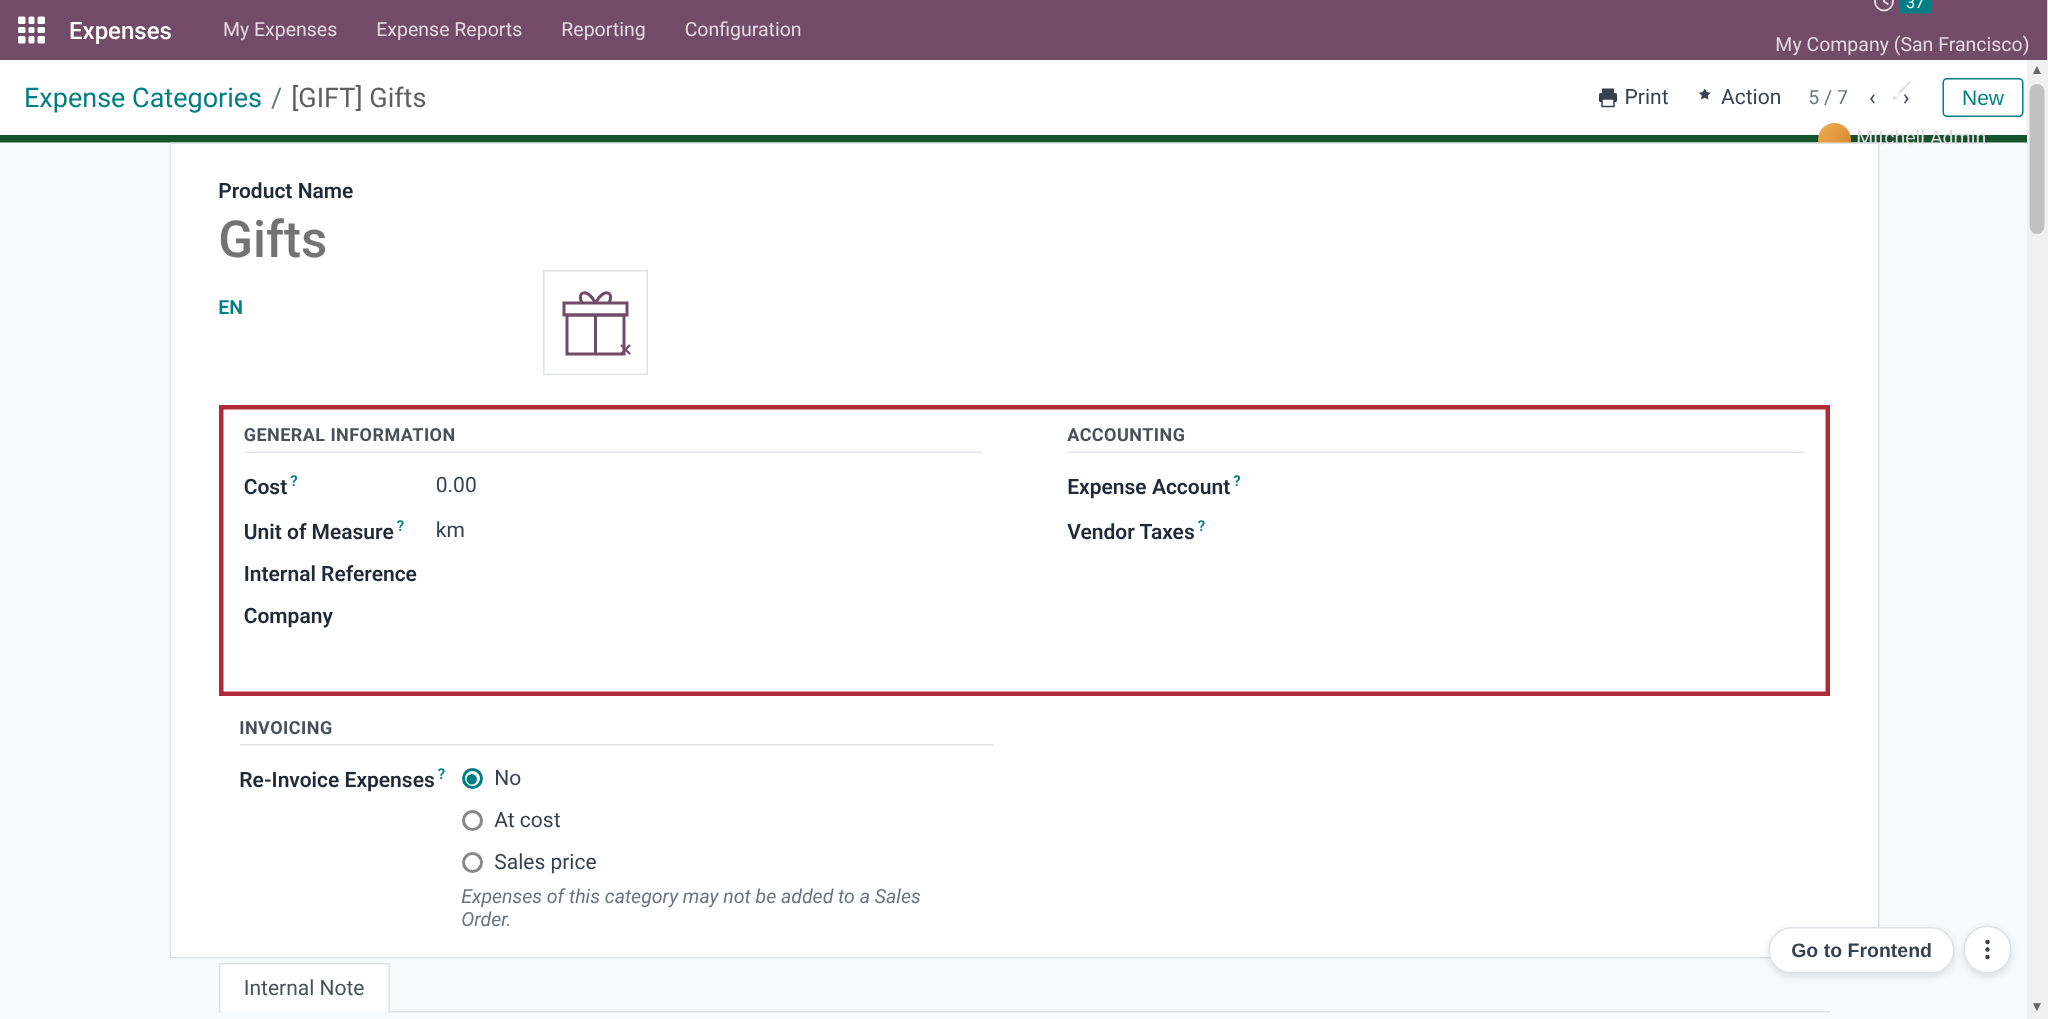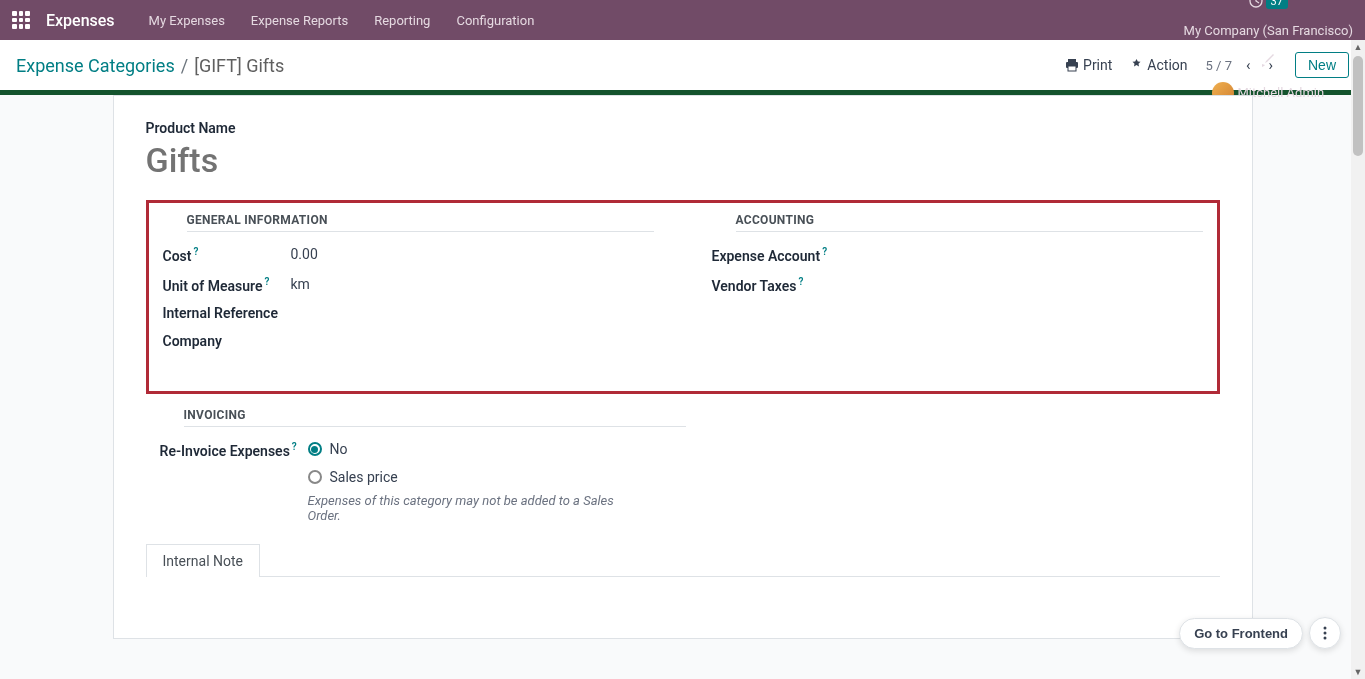--- a/index.html
+++ b/index.html
@@ -34,21 +34,21 @@
     .title-block { }
     .field-label-small { font-weight: 600; font-size: 14px; color: #1f2937; margin-bottom: 4px; }
     .product-name { font-size: 34px; color: #737373; font-weight: 500; }
     .title-right { display: flex; align-items: flex-start; gap: 200px; }
     .lang-indicator { color: #017e84; font-weight: 600; font-size: 13px; margin-top: 18px; }
     .product-image { width: 70px; height: 70px; border: 1px solid #dee2e6; padding: 6px; display: flex; align-items: center; justify-content: center; }
     
     .highlight-box { border: 3px solid #b02a37; padding: 10px 0 30px; margin-bottom: 14px; }
     .two-col { display: flex; gap: 30px; }
     .col { flex: 1; padding: 0 14px; }
-    .section-header { font-weight: 700; font-size: 12px; letter-spacing: 0.3px; color: #495057; text-transform: uppercase; border-bottom: 1px solid #dee2e6; padding-bottom: 4px; margin-bottom: 14px; margin-left: 24px; }
+    .section-header { font-weight: 700; font-size: 12px; letter-spacing: 0.3px; color: #495057; text-transform: uppercase; border-bottom: 1px solid #dee2e6; padding-bottom: 4px; margin-bottom: 14px; }
     .field-row { display: flex; align-items: flex-start; margin-bottom: 12px; }
     .field-label { width: 128px; font-weight: 600; font-size: 14px; color: #1f2937; flex-shrink: 0; }
     .field-value { font-size: 14px; color: #374151; }
     .help-q { color: #017e84; font-size: 10px; vertical-align: super; margin-left: 2px; cursor: help; }
     .field-help { font-style: italic; color: #6b7280; font-size: 13px; margin-top: 8px; max-width: 320px; }
     
     .radio-group { display: flex; flex-direction: column; gap: 12px; }
     .radio-item { display: flex; align-items: center; gap: 8px; cursor: pointer; }
     .radio-circle { width: 14px; height: 14px; border: 2px solid #888; border-radius: 50%; display: inline-flex; align-items: center; justify-content: center; }
     .radio-circle.checked { border-color: #017e84; }
@@ -150,20 +150,32 @@
   </div>
 </div>
 
 <div class="content">
   <div class="form-sheet">
 
     <div class="title-row">
       <div class="title-block">
         <div class="field-label-small">Product Name</div>
         <div class="product-name">Gifts</div>
+      </div>
+      <div class="title-right">
+        <div class="lang-indicator">EN</div>
+        <div class="product-image">
+          <svg width="54" height="54" viewBox="0 0 54 54" fill="none" stroke="#714b67" stroke-width="2">
+            <rect x="8" y="22" width="38" height="26"></rect>
+            <line x1="27" y1="22" x2="27" y2="48"></line>
+            <rect x="6" y="14" width="42" height="8"></rect>
+            <path d="M27 14 C22 4, 14 6, 18 14 M27 14 C32 4, 40 6, 36 14"></path>
+            <path d="M44 42 l6 6 M50 42 l-6 6" stroke-width="1.5"></path>
+          </svg>
+        </div>
       </div>
     </div>
 
     <div class="highlight-box">
       <div class="two-col">
         <div class="col">
           <div class="section-header">GENERAL INFORMATION</div>
           <div class="field-row">
             <div class="field-label"><span>Cost</span><span class="help-q">?</span></div>
             <div class="field-value">0.00</div>
@@ -197,20 +209,24 @@
       <div class="field-row" style="align-items:flex-start">
         <div class="field-label" style="width:148px"><span>Re-Invoice Expenses</span><span class="help-q">?</span></div>
         <div>
           <div class="radio-group">
             <div class="radio-item">
               <span class="radio-circle checked"></span>
               <span>No</span>
             </div>
             <div class="radio-item">
               <span class="radio-circle"></span>
+              <span>At cost</span>
+            </div>
+            <div class="radio-item">
+              <span class="radio-circle"></span>
               <span>Sales price</span>
             </div>
           </div>
           <div class="field-help">Expenses of this category may not be added to a Sales Order.</div>
         </div>
       </div>
     </div>
 
     <div class="tabs">
       <div class="tab">Internal Note</div>

